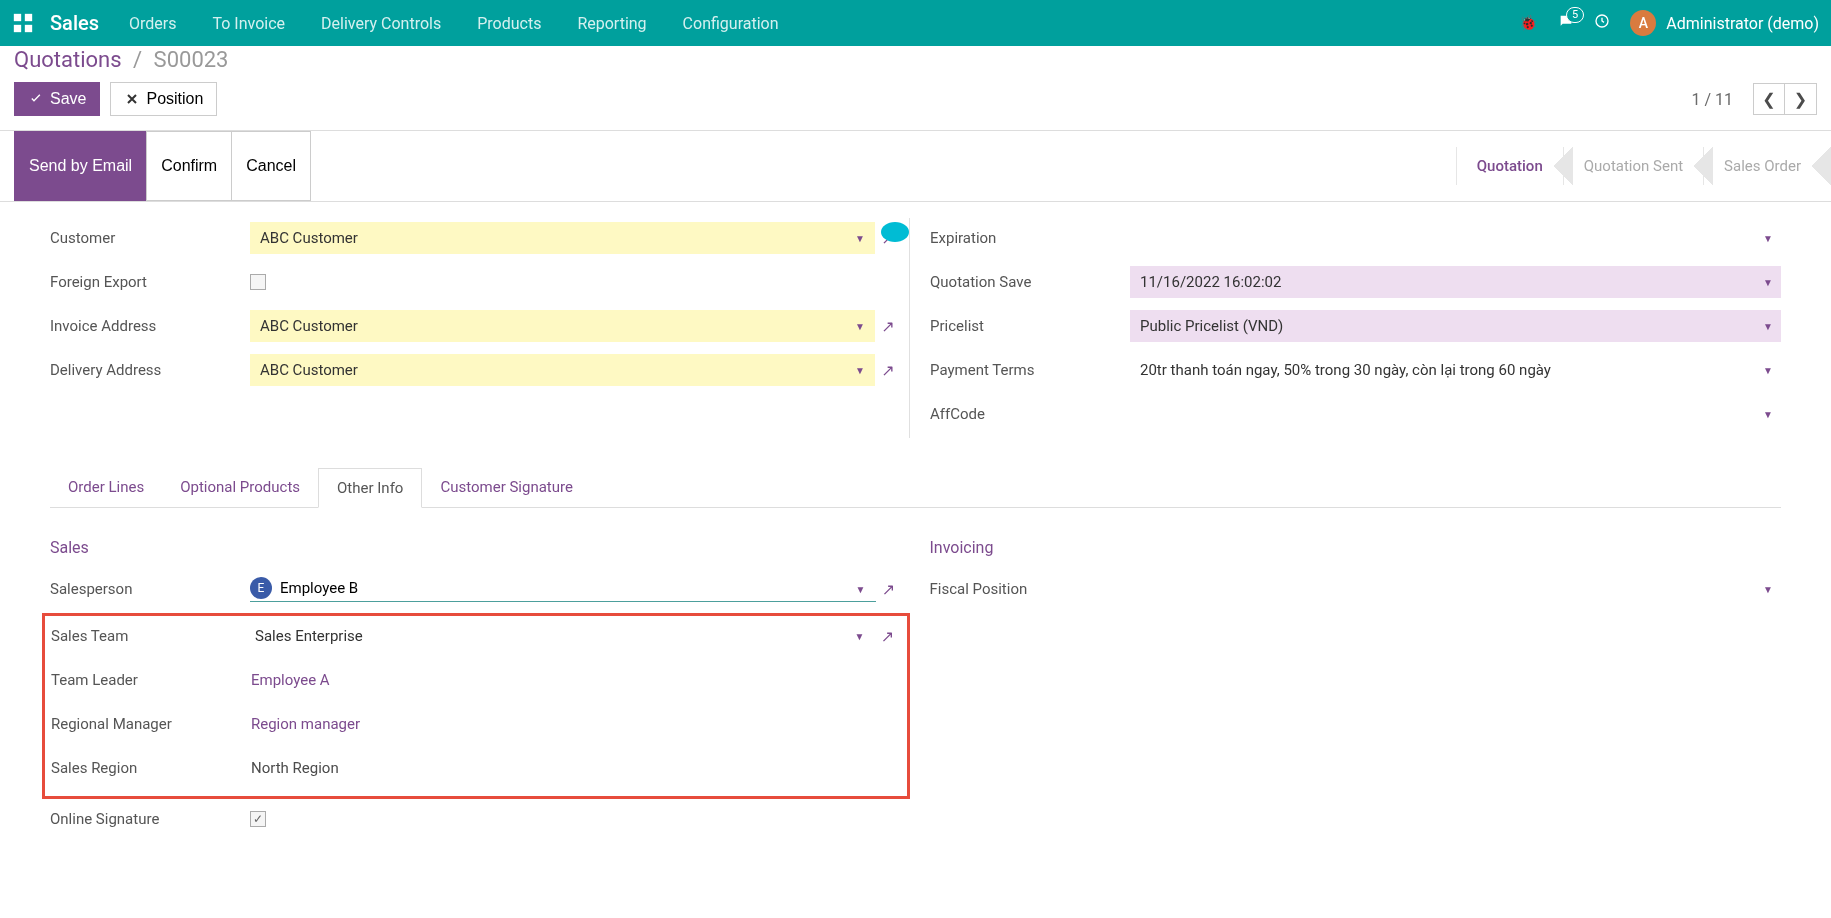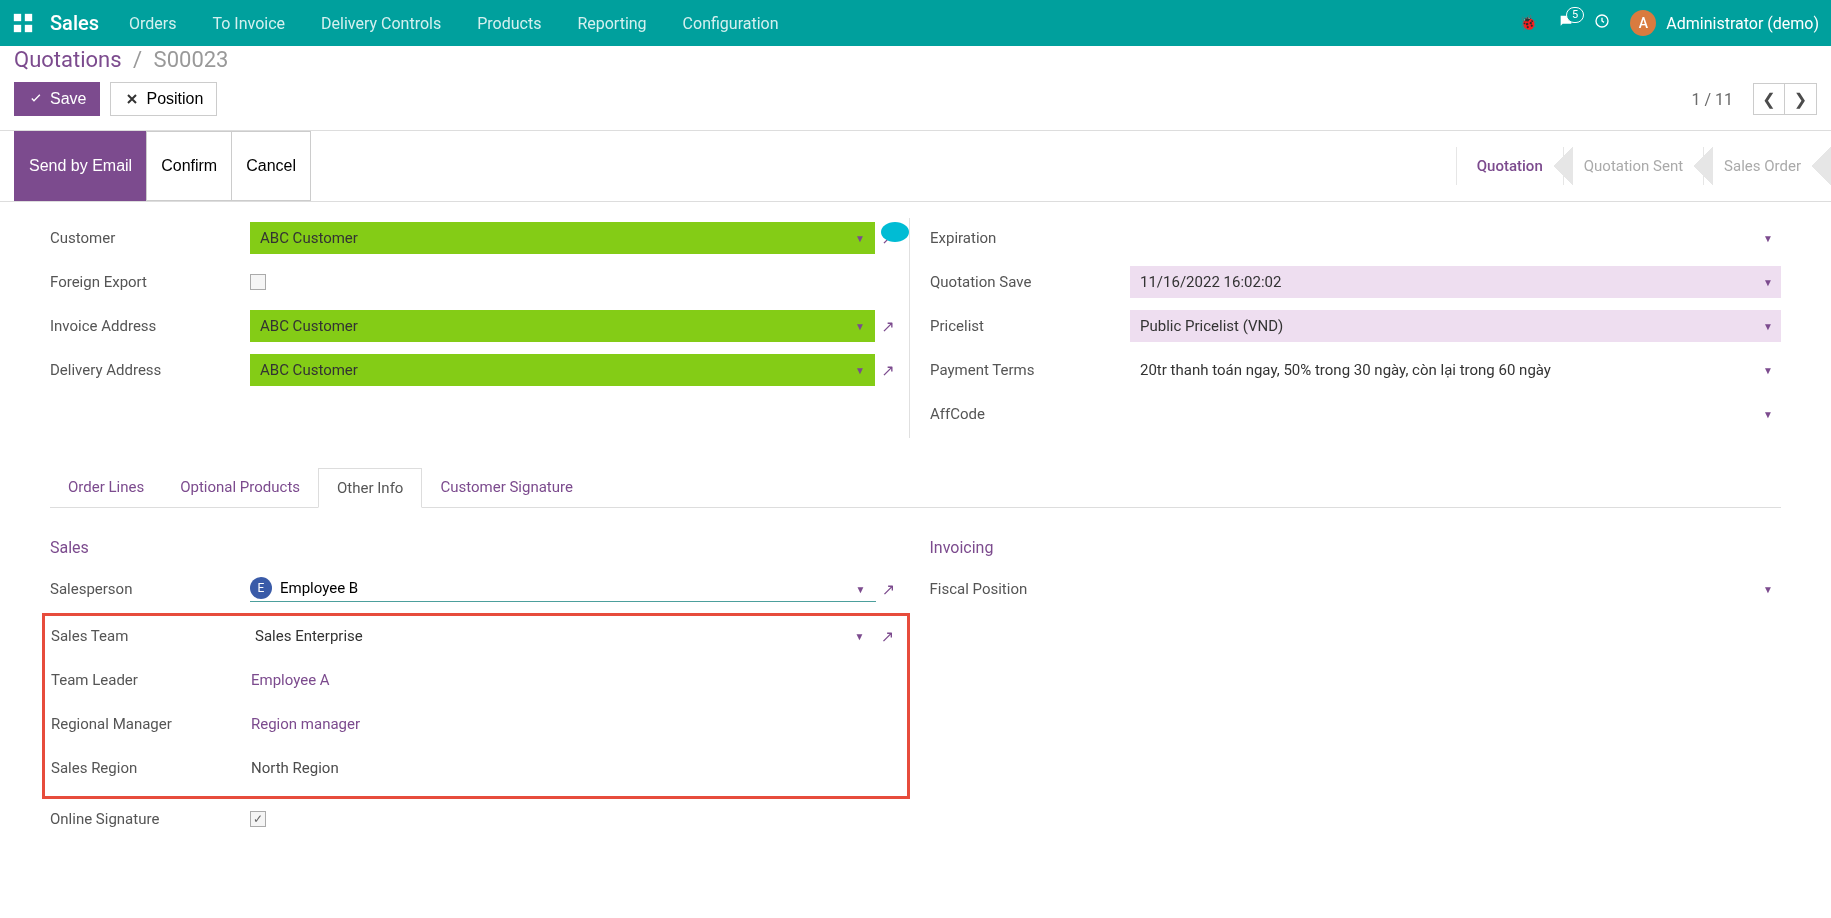--- a/index.html
+++ b/index.html
@@ -42,21 +42,21 @@
 .status-step { padding: 10px 20px; position: relative; background: #fff; color: #aaa; font-size: 15px; border-left: 1px solid #e6e6e6; text-align: center; }
 .status-step::after { content: ''; position: absolute; right: -10px; top: 0; bottom: 0; width: 20px; background: linear-gradient(135deg, transparent 49%, #e6e6e6 50%) top/100% 50% no-repeat, linear-gradient(45deg, transparent 49%, #e6e6e6 50%) bottom/100% 50% no-repeat; z-index: 1; }
 .status-step.active { color: #7c4b8e; font-weight: 500; background: #fff; }
 
 .form-sheet { padding: 16px 50px; }
 .two-col { display: flex; gap: 28px; }
 .two-col > div { flex: 1; }
 .field-row { display: flex; align-items: center; min-height: 40px; margin-bottom: 4px; }
 .field-label { width: 200px; font-size: 15px; color: #555; flex-shrink: 0; }
 .field-widget { flex: 1; display: flex; align-items: center; position: relative; }
-.m2o-input { flex: 1; background: #84cc16; padding: 7px 28px 7px 10px; font-size: 15px; color: #333; border: none; position: relative; }
+.m2o-input { flex: 1; background: #fef9c3; padding: 7px 28px 7px 10px; font-size: 15px; color: #333; border: none; position: relative; }
 .m2o-input.plain { background: transparent; }
 .m2o-caret { position: absolute; right: 36px; top: 50%; transform: translateY(-50%); color: #7c4b8e; font-size: 10px; pointer-events: none; }
 .m2o-caret.nolink { right: 8px; }
 .ext-link { width: 26px; color: #7c4b8e; font-size: 16px; cursor: pointer; text-align: center; }
 .cursor-oval { width: 28px; height: 20px; background: #00bcd4; border-radius: 50%; position: absolute; right: -8px; top: 0; }
 
 .date-input, .sel-input { flex: 1; background: #eedef0; padding: 7px 10px; font-size: 15px; color: #333; border: none; }
 
 .tabs { display: flex; border-bottom: 1px solid #ddd; margin-top: 30px; }
 .tab { padding: 10px 18px; color: #7c4b8e; cursor: pointer; font-size: 15px; }

